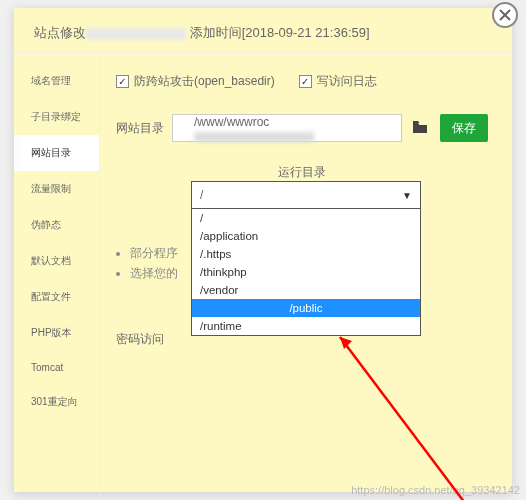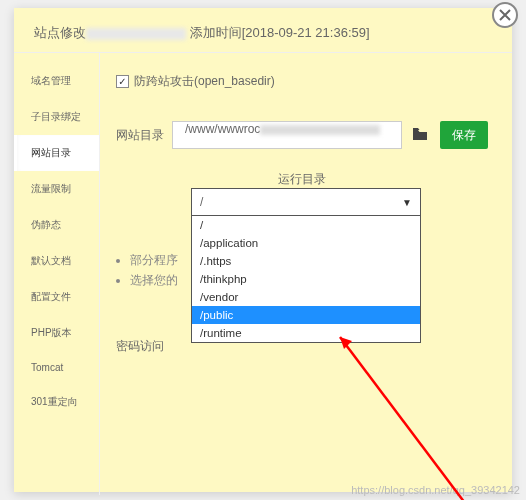--- a/index.html
+++ b/index.html
@@ -8,35 +8,35 @@
     .close-btn { position: absolute; right: -6px; top: -6px; width: 26px; height: 26px; border-radius: 50%; background: #fff; border: 2px solid #888; display: flex; align-items: center; justify-content: center; cursor: pointer; z-index: 10; }
     .close-btn svg { width: 12px; height: 12px; }
     .modal-header { padding: 16px 20px 10px; border-bottom: 1px solid #eee; font-size: 13px; color: #666; }
     .modal-header .blur { display: inline-block; background: #e8e8e8; filter: blur(2px); width: 100px; height: 12px; vertical-align: middle; }
     .modal-body { display: flex; height: calc(100% - 42px); }
     .sidebar { width: 86px; border-right: 1px solid #f0f0f0; overflow-y: auto; padding-top: 10px; }
     .sidebar-item { padding: 11px 14px; font-size: 10px; color: #666; cursor: pointer; border-left: 3px solid transparent; }
     .sidebar-item.active { background: #fff; color: #333; border-left: 3px solid transparent; font-weight: 500; box-shadow: 2px 0 4px -2px rgba(0,0,0,0.05) inset; }
     .content { flex: 1; padding: 20px 16px; font-size: 12px; color: #666; position: relative; }
     .row { display: flex; align-items: center; margin-bottom: 22px; }
-    .checkrow { margin-bottom: 31px; }
+    .checkrow { margin-bottom: 24px; }
     .chk { display: inline-flex; align-items: center; margin-right: 24px; color: #666; }
     .chk-box { width: 13px; height: 13px; border: 1px solid #888; margin-right: 5px; display: inline-flex; align-items: center; justify-content: center; background: #fff; }
     .chk-box.checked::after { content: "✓"; font-size: 10px; color: #333; }
     .label { width: 56px; color: #666; flex-shrink: 0; }
-    .input { width: 230px; height: 28px; border: 1px solid #ccc; padding: 0 12px; font-size: 12px; color: #666; background: #fff; }
+    .input { width: 230px; height: 28px; border: 1px solid #ccc; padding: 0 21px; font-size: 12px; color: #666; background: #fff; }
     .input .blur2 { display: inline-block; background: #ddd; filter: blur(2px); width: 120px; height: 10px; vertical-align: middle; }
     .folder-icon { margin-left: 10px; color: #444; cursor: pointer; }
     .btn-save { margin-left: 12px; width: 48px; height: 28px; background: #20a53a; color: #fff; border: none; font-size: 12px; cursor: pointer; border-radius: 2px; }
     .select-wrap { position: relative; width: 230px; }
     .select-head { width: 230px; height: 28px; border: 1px solid #555; padding: 0 8px; display: flex; align-items: center; justify-content: space-between; cursor: pointer; background: #fff; }
     .caret { color: #333; font-size: 10px; }
     .dropdown { position: absolute; top: 28px; left: 0; width: 230px; border: 1px solid #555; border-top: none; background: #fff; z-index: 5; }
     .dropdown-item { padding: 3px 8px; font-size: 11.5px; color: #333; cursor: pointer; }
-    .dropdown-item.highlight { background: #1e90ff; color: #fff; }
+    .dropdown-item.highlight { background: #1e90ff; color: #fff; text-align: center; }
     .bullets { margin-top: 6px; margin-left: 14px; color: #888; font-size: 12px; line-height: 20px; }
     .bullets li { list-style: disc; }
     .pwd-label { margin-top: 48px; color: #666; }
     .arrow { position: absolute; left: 230px; top: 280px; pointer-events: none; z-index: 6; }
     .watermark { position: absolute; right: 6px; bottom: 4px; font-size: 11px; color: #bbb; font-family: Arial; }
   </style>
 </head>
 <body>
 
 <div class="modal">
@@ -61,20 +61,24 @@
       <div class="sidebar-item"><span>PHP版本</span></div>
       <div class="sidebar-item"><span>Tomcat</span></div>
       <div class="sidebar-item"><span>301重定向</span></div>
 
     </div>
     <div class="content">
       <div class="row checkrow">
         <label class="chk">
           <span class="chk-box checked"></span>
           <span>防跨站攻击(open_basedir)</span>
+        </label>
+        <label class="chk">
+          <span class="chk-box checked"></span>
+          <span>写访问日志</span>
         </label>
       </div>
       <div class="row">
         <span class="label">网站目录</span>
         <div class="input">
           <span>/www/wwwroc</span><span class="blur2"></span>
         </div>
         <span class="folder-icon">
           <svg width="16" height="14" viewBox="0 0 16 14">
               <path d="M1 3 L6 3 L7.5 5 L15 5 L15 13 L1 13 Z M1 3 L1 1 L6 1 L7.5 3" fill="#444"></path>

